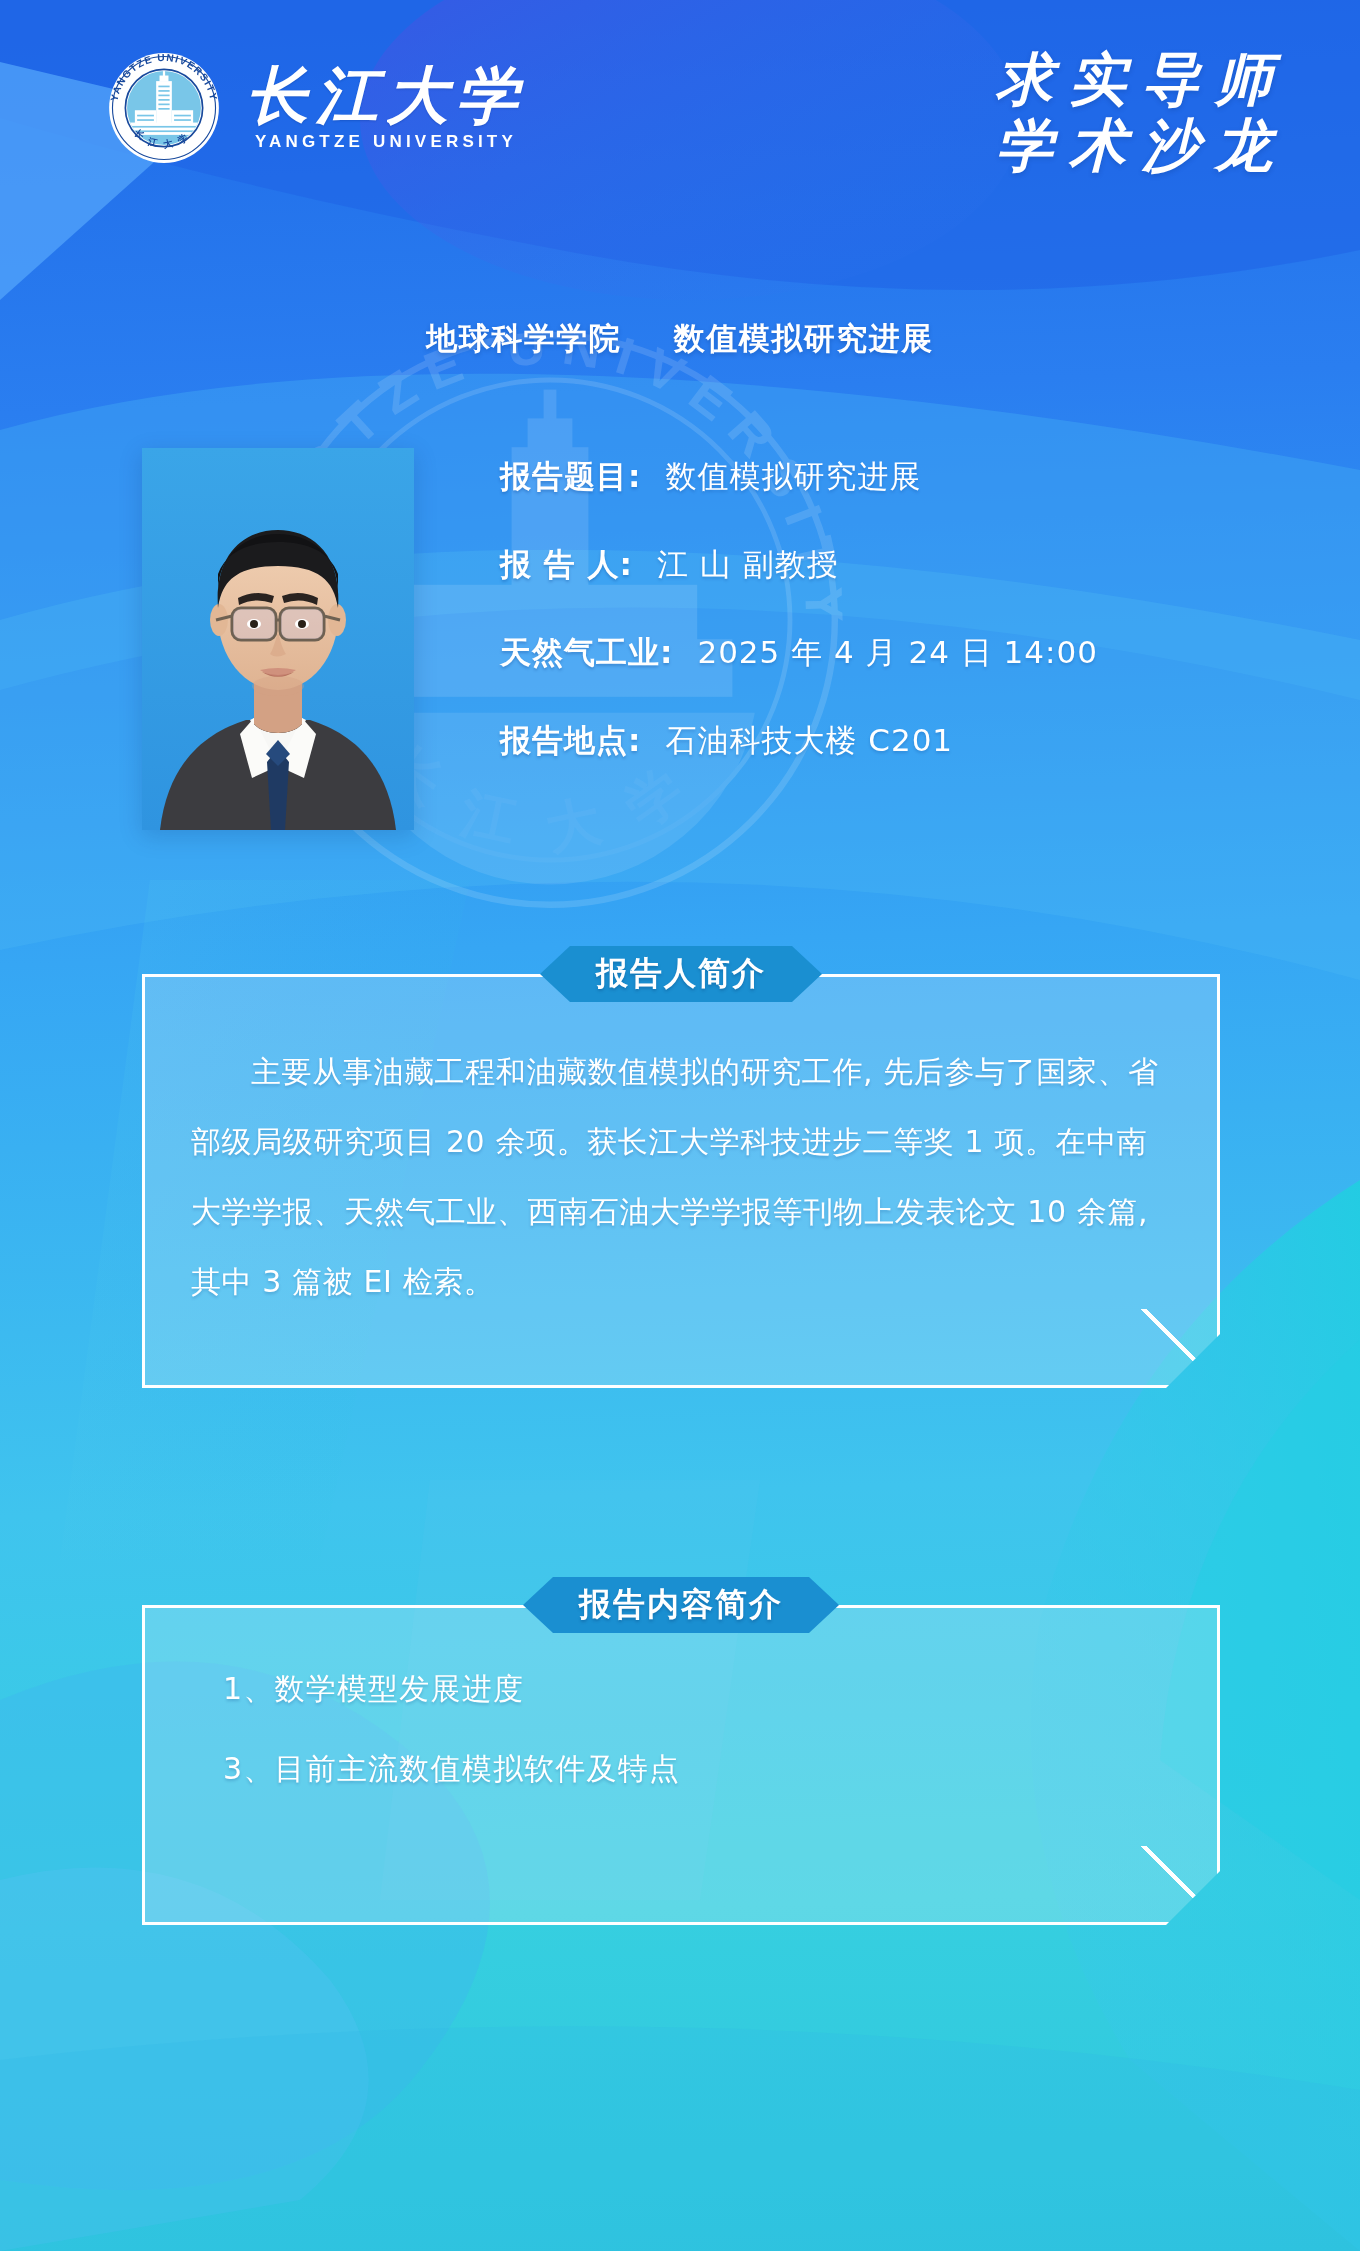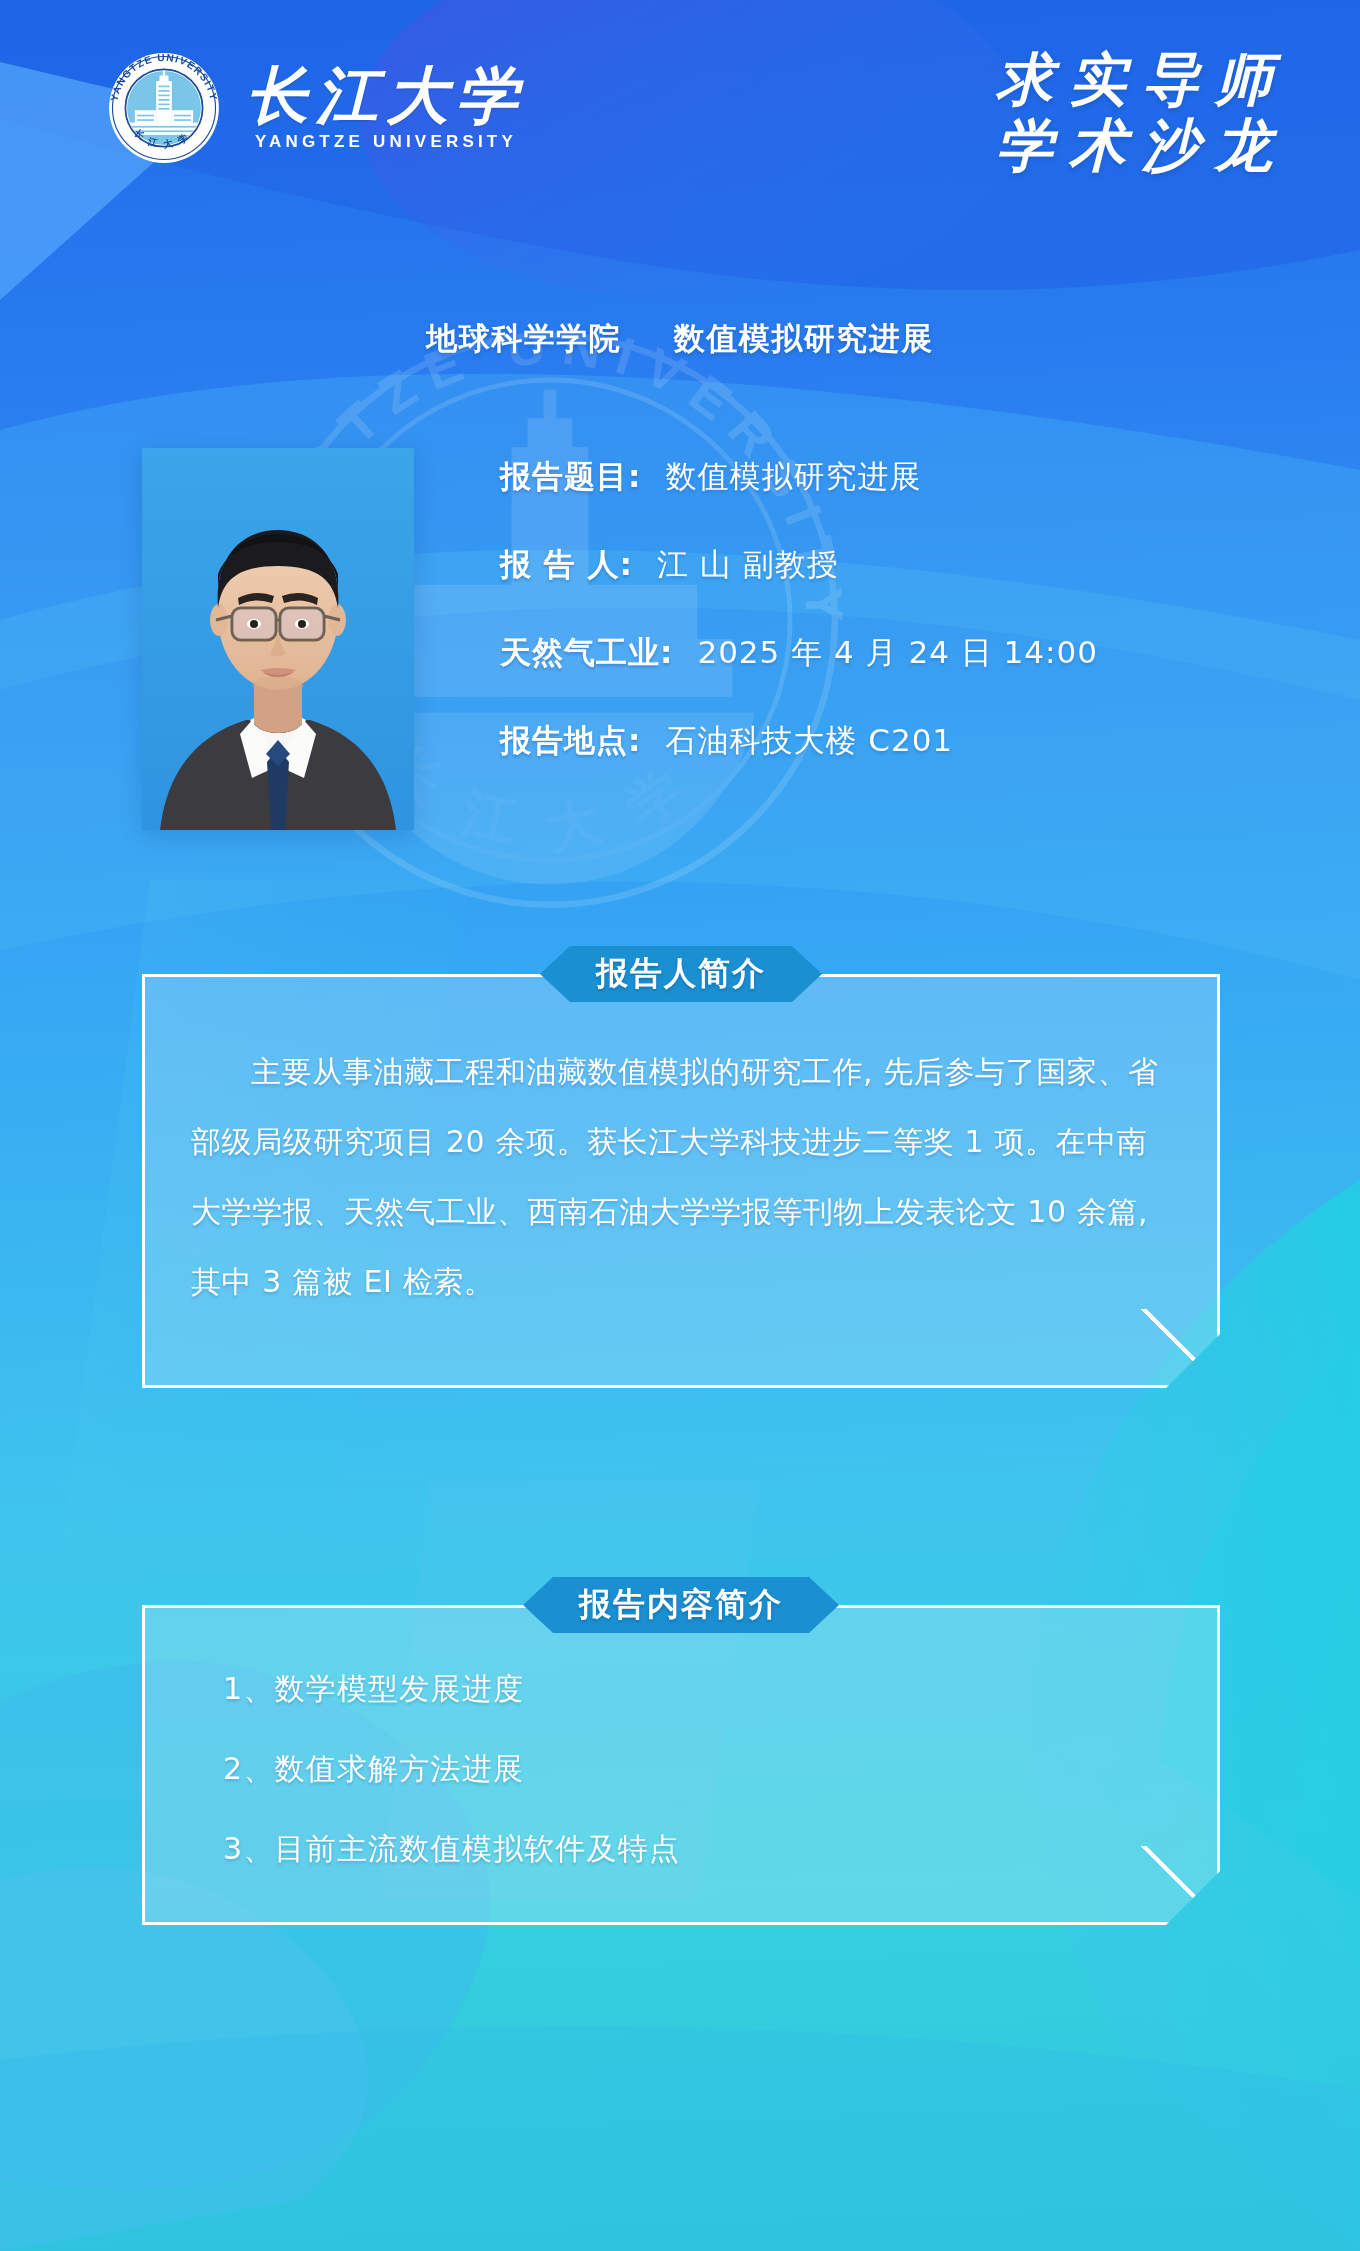--- a/index.html
+++ b/index.html
@@ -415,21 +415,20 @@
     <div class="panel-box">
       <div class="bio-text">主要从事油藏工程和油藏数值模拟的研究工作, 先后参与了国家、省部级局级研究项目 20 余项。获长江大学科技进步二等奖 1 项。在中南大学学报、天然气工业、西南石油大学学报等刊物上发表论文 10 余篇, 其中 3 篇被 EI 检索。</div>
     </div>
     <div class="panel-head">报告人简介</div>
   </div>
 
   <div class="panel panel-content" style="top:1605px;">
     <div class="panel-box">
       <ul class="content-list">
         <li>1、数学模型发展进度</li>
-        <li>2、数值求解方法进展</li>
         <li>3、目前主流数值模拟软件及特点</li>
       </ul>
     </div>
     <div class="panel-head">报告内容简介</div>
   </div>
 
 
 </div>
 
 </body></html>

